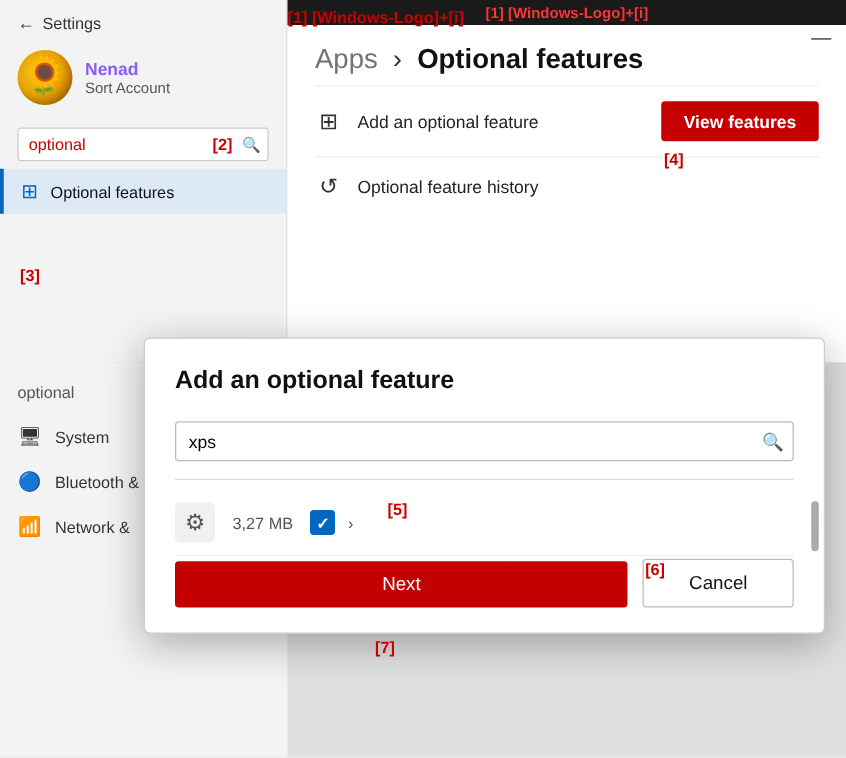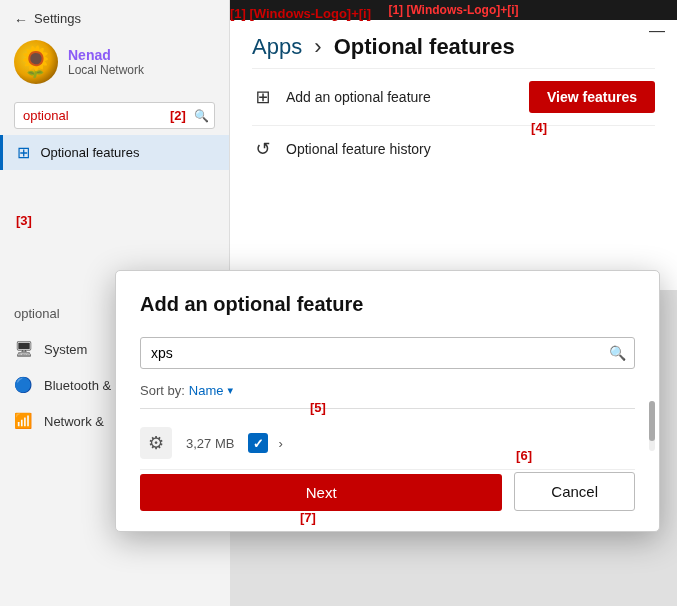--- a/index.html
+++ b/index.html
@@ -120,21 +120,21 @@
       position: relative;
     }
     .breadcrumb-area {
       padding: 16px 22px 8px;
     }
     .breadcrumb {
       font-size: 22px;
       color: #333;
     }
     .breadcrumb .bc-link {
-      color: #0c4a6e;
+      color: #737373;
       font-weight: 400;
     }
     .breadcrumb .bc-sep {
       margin: 0 6px;
       font-weight: 300;
     }
     .breadcrumb .bc-current {
       font-weight: 700;
       color: #111;
     }
@@ -401,21 +401,21 @@
     <div class="sidebar-back">
       <span class="back-arrow">←</span>
       <span>Settings</span>
     </div>
     <div class="sidebar-user">
       <div class="avatar">
         <span class="avatar-sunflower">🌻</span>
       </div>
       <div class="user-info">
         <div class="user-name">Nenad</div>
-        <div class="user-type">Local Network</div>
+        <div class="user-type">Sort Account</div>
       </div>
     </div>
     <div class="sidebar-search-wrap">
       <input class="sidebar-search" type="text" value="optional" style="">
       <span class="search-icon-small">🔍</span>
     </div>
     <div class="sidebar-nav-item">
       <span class="nav-item-icon">⊞</span>
       <span class="nav-item-label">Optional features</span>
     </div>
@@ -478,25 +478,20 @@
 </div>
 
 <div class="dialog">
   <div class="dialog-title">Add an optional feature</div>
 
   <div class="dialog-search-wrap">
     <input class="dialog-search" type="text" value="xps" style="">
     <span class="dialog-search-icon">🔍</span>
   </div>
 
-  <div class="sort-bar">
-    <span class="sort-label">Sort by:</span>
-    <span class="sort-value">Name</span>
-    <span class="sort-chevron">▾</span>
-  </div>
   <hr class="dialog-divider">
 
   <div class="feature-list-item">
     <div class="feature-item-icon">
       <span>⚙</span>
     </div>
     <span class="feature-item-size">3,27 MB</span>
     <div class="checkbox-checked"></div>
     <span class="chevron-expand">›</span>
   </div>

